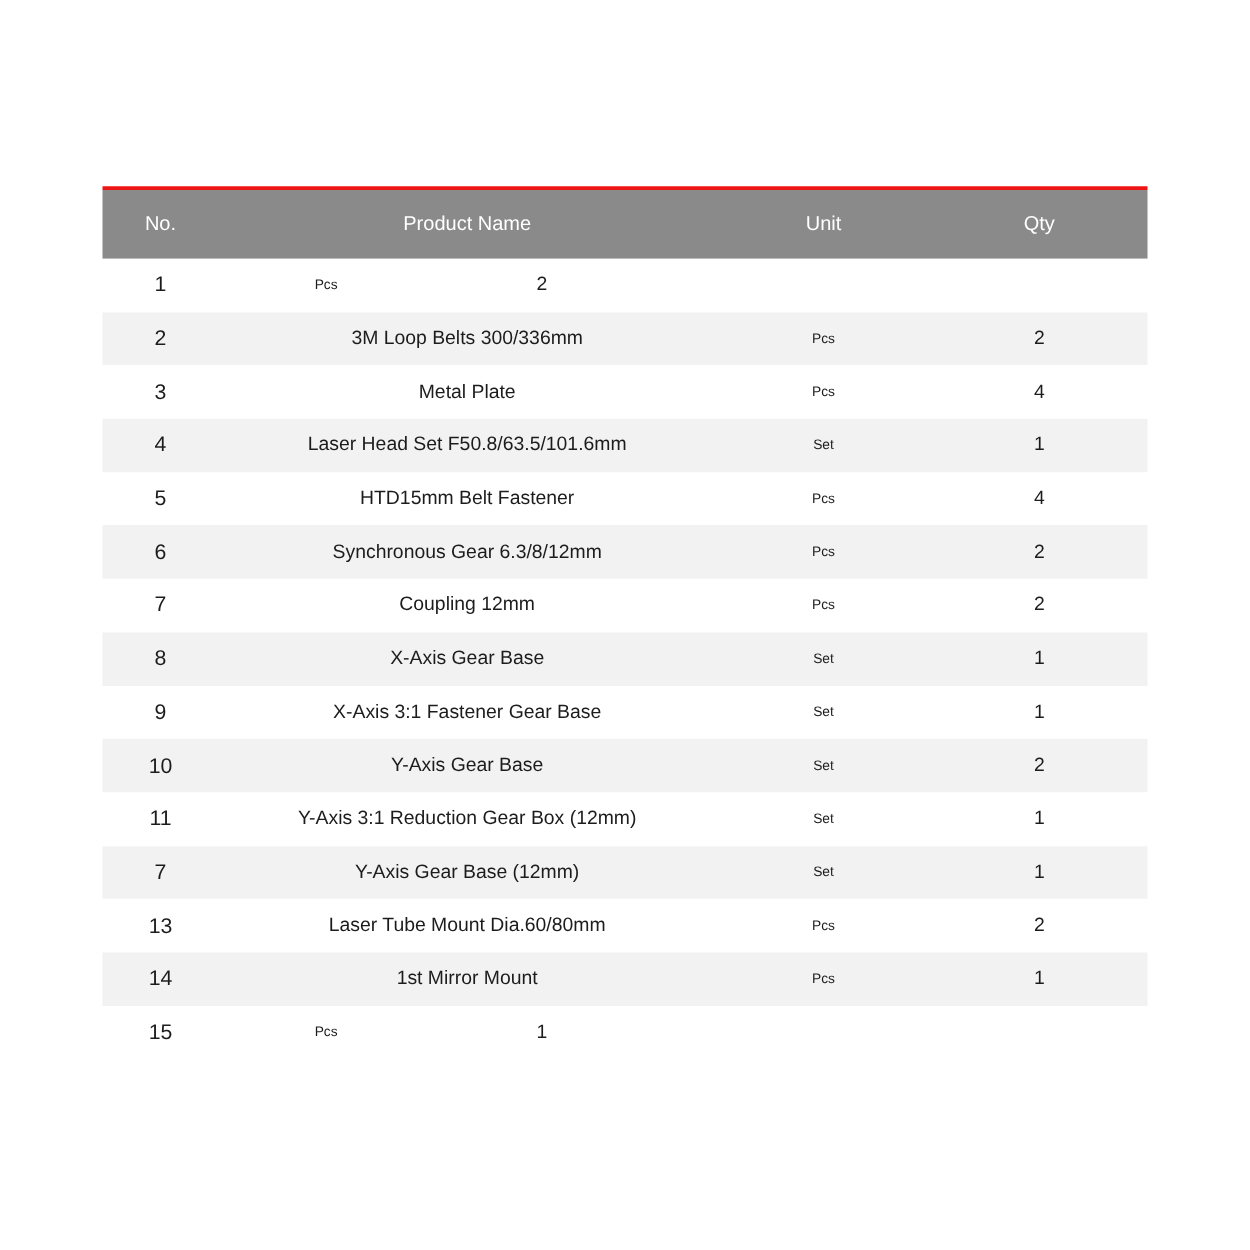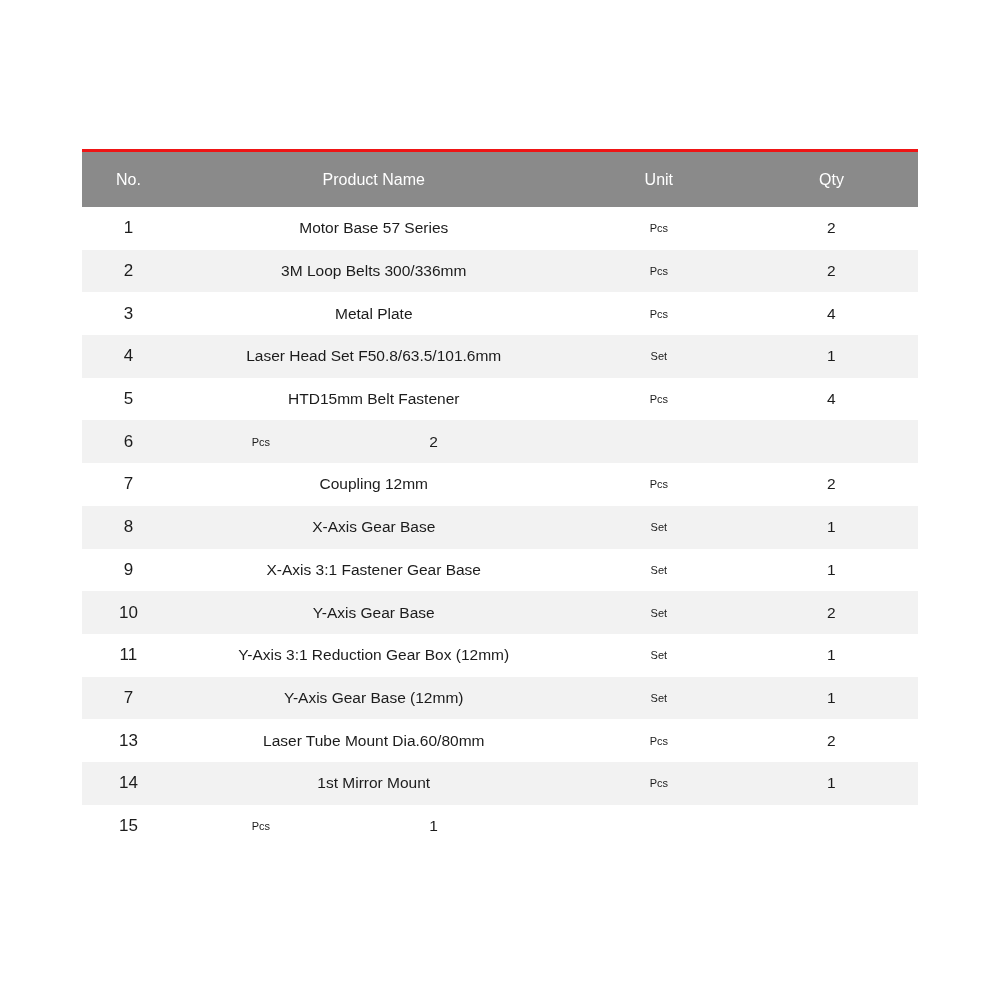--- a/index.html
+++ b/index.html
@@ -64,21 +64,20 @@
   <div class="header-row">
     <div class="cell col-no">No.</div>
     <div class="cell col-name">Product Name</div>
     <div class="cell col-unit">Unit</div>
     <div class="cell col-qty">Qty</div>
   </div>
 
   <div class="rows">
     <div class="row">
       <div class="cell col-no">1</div>
-      <div class="cell col-name">Motor Base 57 Series</div>
       <div class="cell col-unit">Pcs</div>
       <div class="cell col-qty">2</div>
     </div>
     <div class="row">
       <div class="cell col-no">2</div>
       <div class="cell col-name">3M Loop Belts 300/336mm</div>
       <div class="cell col-unit">Pcs</div>
       <div class="cell col-qty">2</div>
     </div>
     <div class="row">
@@ -94,20 +93,21 @@
       <div class="cell col-qty">1</div>
     </div>
     <div class="row">
       <div class="cell col-no">5</div>
       <div class="cell col-name">HTD15mm Belt Fastener</div>
       <div class="cell col-unit">Pcs</div>
       <div class="cell col-qty">4</div>
     </div>
     <div class="row">
       <div class="cell col-no">6</div>
+      <div class="cell col-name">Synchronous Gear 6.3/8/12mm</div>
       <div class="cell col-unit">Pcs</div>
       <div class="cell col-qty">2</div>
     </div>
     <div class="row">
       <div class="cell col-no">7</div>
       <div class="cell col-name">Coupling 12mm</div>
       <div class="cell col-unit">Pcs</div>
       <div class="cell col-qty">2</div>
     </div>
     <div class="row">

